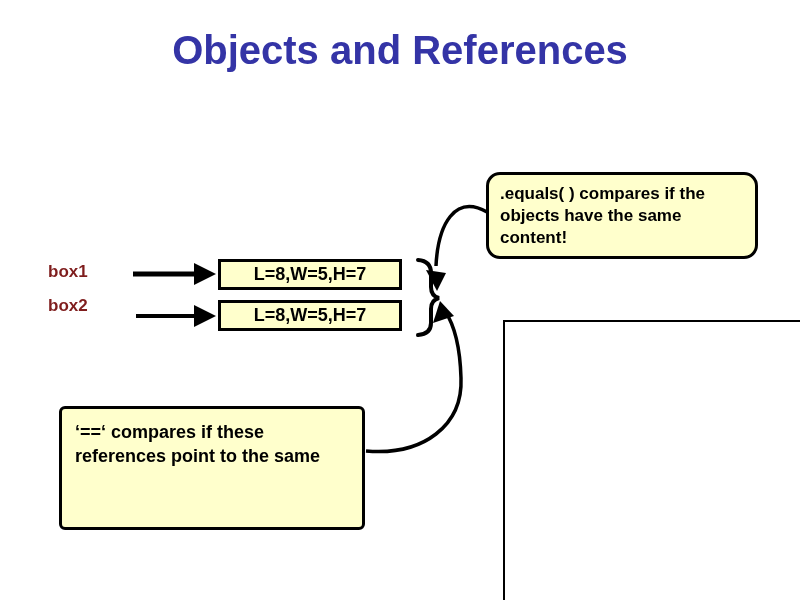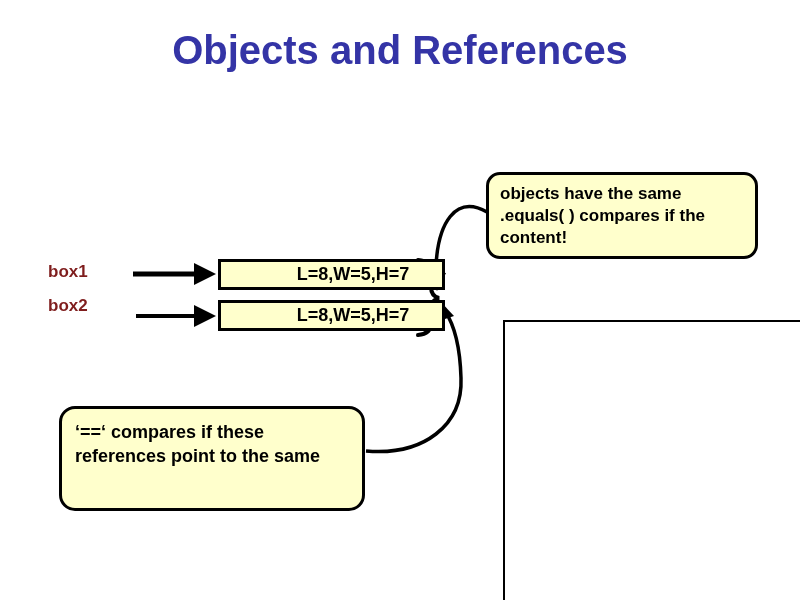--- a/index.html
+++ b/index.html
@@ -53,21 +53,20 @@
     left: 218px;
     width: 178px;
     height: 25px;
     background: #FFFFCC;
     border: 3px solid #000000;
     text-align: center;
     font-size: 18px;
     font-weight: bold;
     color: #000000;
     line-height: 25px;
-    padding-left: 43px;
   }
   .value-box.v1 { top: 259px; }
   .value-box.v2 { top: 300px; }
   .callout {
     position: absolute;
     background: #FFFFCC;
     border: 3px solid #000000;
     color: #000000;
     font-weight: bold;
     box-sizing: border-box;
@@ -79,22 +78,22 @@
     height: 87px;
     border-radius: 14px;
     padding: 8px 6px 8px 11px;
     font-size: 17px;
     line-height: 22px;
   }
   .callout.identity {
     left: 59px;
     top: 406px;
     width: 306px;
-    height: 105px;
-    border-radius: 16px;
+    height: 124px;
+    border-radius: 6px;
     padding: 11px 4px 11px 13px;
     font-size: 18px;
     line-height: 24px;
   }
   .empty-frame {
     position: absolute;
     left: 503px;
     top: 320px;
     width: 340px;
     height: 300px;
@@ -143,22 +142,22 @@
     </g>
   </svg>
 
   <div class="ref-label r1">box1</div>
   <div class="ref-label r2">box2</div>
 
   <div class="value-box v1">L=8,W=5,H=7</div>
   <div class="value-box v2">L=8,W=5,H=7</div>
 
   <div class="callout equals">
+    <div>.equals( ) compares if the</div>
     <div>objects have the same</div>
-    <div>.equals( ) compares if the</div>
     <div>content!</div>
   </div>
 
   <div class="callout identity">
     <div>‘==‘ compares if these</div>
     <div>references point to the same</div>
   </div>
 
   <div class="empty-frame"></div>
 

